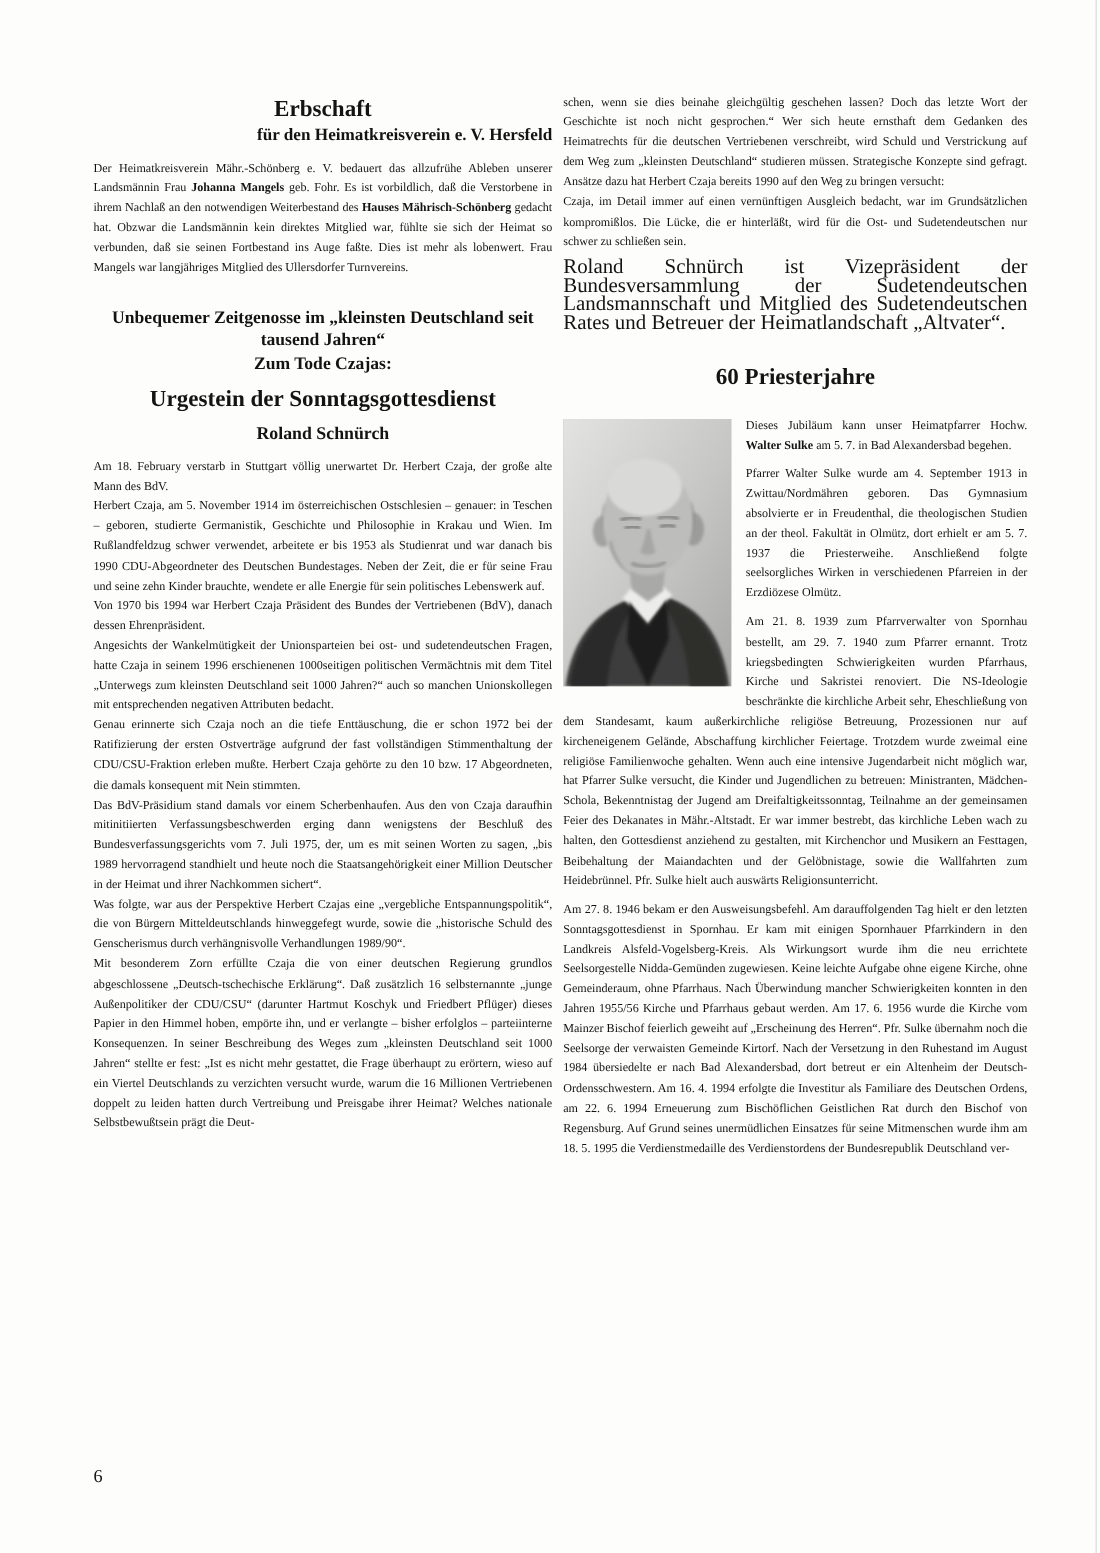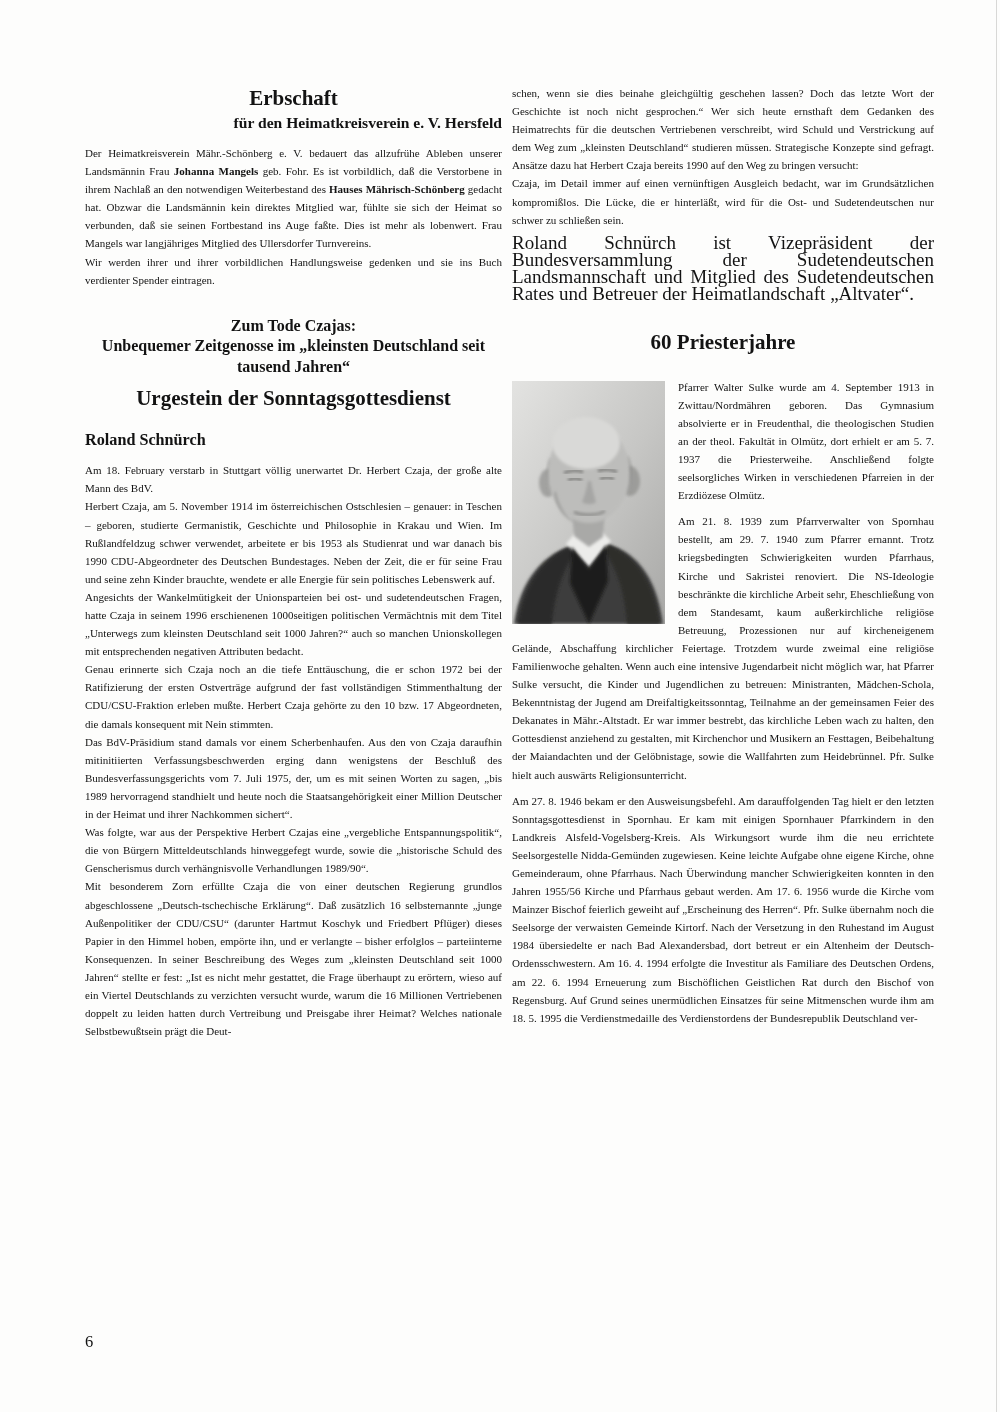--- a/index.html
+++ b/index.html
@@ -10,21 +10,21 @@
   }
   .page-edge{position:absolute;top:0;right:3px;width:1px;height:1412px;background:#d8d8d6;}
   .col{position:absolute;top:86px;}
   .col-left{left:85px;width:417px;}
   .col-right{left:512px;width:422px;top:84px;}
   p{margin:0;text-align:justify;font-size:11px;line-height:18.1px;}
   .h-big{font-size:21px;font-weight:bold;text-align:center;margin:0;line-height:25px;}
   .h-sub{font-size:15.6px;font-weight:bold;text-align:right;margin:2px 0 0 0;line-height:20px;}
   .kicker{font-size:16px;font-weight:bold;text-align:center;line-height:20.5px;margin-top:27px;}
   .title2{margin-top:9px;}
-  .byline{font-size:16.2px;font-weight:bold;text-align:left;margin-top:19px;line-height:20px;}
+  .byline{font-size:16.2px;font-weight:bold;text-align:center;margin-top:9px;line-height:20px;}
   .body-start{margin-top:11px;}
   .rp{margin-bottom:8px;}
   .note{font-size:19px;line-height:17.2px;margin-top:5px;}
   .h-right{margin-top:27px;margin-bottom:23px;}
   .photo-wrap{
     float:left;width:153px;height:243px;margin:3px 13px 9px 0;
     overflow:hidden;background:#c9c9c7;
   }
   .photo-wrap svg{display:block;width:100%;height:100%;}
   .page-number{position:absolute;left:85px;top:1332px;font-size:16.5px;}
@@ -32,31 +32,31 @@
 </style>
 </head>
 <body>
 
 <div class="page-edge"></div>
 
 <div class="col col-left">
   <h1 class="h-big">Erbschaft</h1>
   <h2 class="h-sub">für den Heimatkreisverein e. V. Hersfeld</h2>
   <p class="body-start"><span>Der Heimatkreisverein Mähr.-Schönberg e. V. bedauert das allzufrühe Ableben unserer Landsmännin Frau </span><b>Johanna Mangels</b><span> geb. Fohr. Es ist vorbildlich, daß die Verstorbene in ihrem Nachlaß an den notwendigen Weiterbestand des </span><b>Hauses Mährisch-Schönberg</b><span> gedacht hat. Obzwar die Landsmännin kein direktes Mitglied war, fühlte sie sich der Heimat so verbunden, daß sie seinen Fortbestand ins Auge faßte. Dies ist mehr als lobenwert. Frau Mangels war langjähriges Mitglied des Ullersdorfer Turnvereins.</span></p>
-  <p>Wir werden ihrer und ihrer vorbildlichen Handlungsweise gedenken und sie ins Buch verdienter Spender eintragen.</p>
 
   <div class="kicker">
+    <div>Unbequemer Zeitgenosse im „kleinsten Deutschland seit tausend Jahren“</div>
     <div>Zum Tode Czajas:</div>
-    <div>Unbequemer Zeitgenosse im „kleinsten Deutschland seit tausend Jahren“</div>
   </div>
   <h1 class="h-big title2">Urgestein der Sonntagsgottesdienst</h1>
   <div class="byline">Roland Schnürch</div>
 
   <p class="body-start">Am 18. February verstarb in Stuttgart völlig unerwartet Dr. Herbert Czaja, der große alte Mann des BdV.</p>
   <p>Herbert Czaja, am 5. November 1914 im österreichischen Ostschlesien – genauer: in Teschen – geboren, studierte Germanistik, Geschichte und Philosophie in Krakau und Wien. Im Rußlandfeldzug schwer verwendet, arbeitete er bis 1953 als Studienrat und war danach bis 1990 CDU-Abgeordneter des Deutschen Bundestages. Neben der Zeit, die er für seine Frau und seine zehn Kinder brauchte, wendete er alle Energie für sein politisches Lebenswerk auf.</p>
+  <p>Von 1970 bis 1994 war Herbert Czaja Präsident des Bundes der Vertriebenen (BdV), danach dessen Ehrenpräsident.</p>
   <p>Angesichts der Wankelmütigkeit der Unionsparteien bei ost- und sudetendeutschen Fragen, hatte Czaja in seinem 1996 erschienenen 1000seitigen politischen Vermächtnis mit dem Titel „Unterwegs zum kleinsten Deutschland seit 1000 Jahren?“ auch so manchen Unionskollegen mit entsprechenden negativen Attributen bedacht.</p>
   <p>Genau erinnerte sich Czaja noch an die tiefe Enttäuschung, die er schon 1972 bei der Ratifizierung der ersten Ostverträge aufgrund der fast vollständigen Stimmenthaltung der CDU/CSU-Fraktion erleben mußte. Herbert Czaja gehörte zu den 10 bzw. 17 Abgeordneten, die damals konsequent mit Nein stimmten.</p>
   <p>Das BdV-Präsidium stand damals vor einem Scherbenhaufen. Aus den von Czaja daraufhin mitinitiierten Verfassungsbeschwerden erging dann wenigstens der Beschluß des Bundesverfassungsgerichts vom 7. Juli 1975, der, um es mit seinen Worten zu sagen, „bis 1989 hervorragend standhielt und heute noch die Staatsangehörigkeit einer Million Deutscher in der Heimat und ihrer Nachkommen sichert“.</p>
   <p>Was folgte, war aus der Perspektive Herbert Czajas eine „vergebliche Entspannungspolitik“, die von Bürgern Mitteldeutschlands hinweggefegt wurde, sowie die „historische Schuld des Genscherismus durch verhängnisvolle Verhandlungen 1989/90“.</p>
   <p>Mit besonderem Zorn erfüllte Czaja die von einer deutschen Regierung grundlos abgeschlossene „Deutsch-tschechische Erklärung“. Daß zusätzlich 16 selbsternannte „junge Außenpolitiker der CDU/CSU“ (darunter Hartmut Koschyk und Friedbert Pflüger) dieses Papier in den Himmel hoben, empörte ihn, und er verlangte – bisher erfolglos – parteiinterne Konsequenzen. In seiner Beschreibung des Weges zum „kleinsten Deutschland seit 1000 Jahren“ stellte er fest: „Ist es nicht mehr gestattet, die Frage überhaupt zu erörtern, wieso auf ein Viertel Deutschlands zu verzichten versucht wurde, warum die 16 Millionen Vertriebenen doppelt zu leiden hatten durch Vertreibung und Preisgabe ihrer Heimat? Welches nationale Selbstbewußtsein prägt die Deut-</p>
 </div>
 
 <div class="col col-right">
   <p>schen, wenn sie dies beinahe gleichgültig geschehen lassen? Doch das letzte Wort der Geschichte ist noch nicht gesprochen.“ Wer sich heute ernsthaft dem Gedanken des Heimatrechts für die deutschen Vertriebenen verschreibt, wird Schuld und Verstrickung auf dem Weg zum „kleinsten Deutschland“ studieren müssen. Strategische Konzepte sind gefragt. Ansätze dazu hat Herbert Czaja bereits 1990 auf den Weg zu bringen versucht:</p>
   <p>Czaja, im Detail immer auf einen vernünftigen Ausgleich bedacht, war im Grundsätzlichen kompromißlos. Die Lücke, die er hinterläßt, wird für die Ost- und Sudetendeutschen nur schwer zu schließen sein.</p>
@@ -103,18 +103,19 @@
       <path d="M56,99 C60,97 66,97 70,99" stroke="#6e6e6c" stroke-width="2.4" fill="none" filter="url(#soft)"></path>
       <path d="M88,98 C92,96 98,96 102,98" stroke="#6e6e6c" stroke-width="2.4" fill="none" filter="url(#soft)"></path>
 
       <path d="M76,100 C74,110 72,116 70,121 C74,124 81,124 84,121 C82,114 80,107 79,100 Z" fill="#a6a6a4" filter="url(#soft)"></path>
       <path d="M62,131 C70,135 85,135 93,130" stroke="#8a8a88" stroke-width="2.6" fill="none" filter="url(#soft)"></path>
 
       <path d="M44,110 C46,124 54,136 64,142 C52,138 44,126 42,112 Z" fill="#9d9d9b" filter="url(#soft)"></path>
     </svg>
   </div>
 
+  <p class="rp"><span>Dieses Jubiläum kann unser Heimatpfarrer Hochw. </span><b>Walter Sulke</b><span> am 5. 7. in Bad Alexandersbad begehen.</span></p>
   <p class="rp">Pfarrer Walter Sulke wurde am 4. September 1913 in Zwittau/Nordmähren geboren. Das Gymnasium absolvierte er in Freudenthal, die theologischen Studien an der theol. Fakultät in Olmütz, dort erhielt er am 5. 7. 1937 die Priesterweihe. Anschließend folgte seelsorgliches Wirken in verschiedenen Pfarreien in der Erzdiözese Olmütz.</p>
   <p class="rp">Am 21. 8. 1939 zum Pfarrverwalter von Spornhau bestellt, am 29. 7. 1940 zum Pfarrer ernannt. Trotz kriegsbedingten Schwierigkeiten wurden Pfarrhaus, Kirche und Sakristei renoviert. Die NS-Ideologie beschränkte die kirchliche Arbeit sehr, Eheschließung von dem Standesamt, kaum außerkirchliche religiöse Betreuung, Prozessionen nur auf kircheneigenem Gelände, Abschaffung kirchlicher Feiertage. Trotzdem wurde zweimal eine religiöse Familienwoche gehalten. Wenn auch eine intensive Jugendarbeit nicht möglich war, hat Pfarrer Sulke versucht, die Kinder und Jugendlichen zu betreuen: Ministranten, Mädchen-Schola, Bekenntnistag der Jugend am Dreifaltigkeitssonntag, Teilnahme an der gemeinsamen Feier des Dekanates in Mähr.-Altstadt. Er war immer bestrebt, das kirchliche Leben wach zu halten, den Gottesdienst anziehend zu gestalten, mit Kirchenchor und Musikern an Festtagen, Beibehaltung der Maiandachten und der Gelöbnistage, sowie die Wallfahrten zum Heidebrünnel. Pfr. Sulke hielt auch auswärts Religionsunterricht.</p>
   <p class="rp">Am 27. 8. 1946 bekam er den Ausweisungsbefehl. Am darauffolgenden Tag hielt er den letzten Sonntagsgottesdienst in Spornhau. Er kam mit einigen Spornhauer Pfarrkindern in den Landkreis Alsfeld-Vogelsberg-Kreis. Als Wirkungsort wurde ihm die neu errichtete Seelsorgestelle Nidda-Gemünden zugewiesen. Keine leichte Aufgabe ohne eigene Kirche, ohne Gemeinderaum, ohne Pfarrhaus. Nach Überwindung mancher Schwierigkeiten konnten in den Jahren 1955/56 Kirche und Pfarrhaus gebaut werden. Am 17. 6. 1956 wurde die Kirche vom Mainzer Bischof feierlich geweiht auf „Erscheinung des Herren“. Pfr. Sulke übernahm noch die Seelsorge der verwaisten Gemeinde Kirtorf. Nach der Versetzung in den Ruhestand im August 1984 übersiedelte er nach Bad Alexandersbad, dort betreut er ein Altenheim der Deutsch-Ordensschwestern. Am 16. 4. 1994 erfolgte die Investitur als Familiare des Deutschen Ordens, am 22. 6. 1994 Erneuerung zum Bischöflichen Geistlichen Rat durch den Bischof von Regensburg. Auf Grund seines unermüdlichen Einsatzes für seine Mitmenschen wurde ihm am 18. 5. 1995 die Verdienstmedaille des Verdienstordens der Bundesrepublik Deutschland ver-</p>
 </div>
 
 <div class="page-number">6</div>
 
 </body></html>

